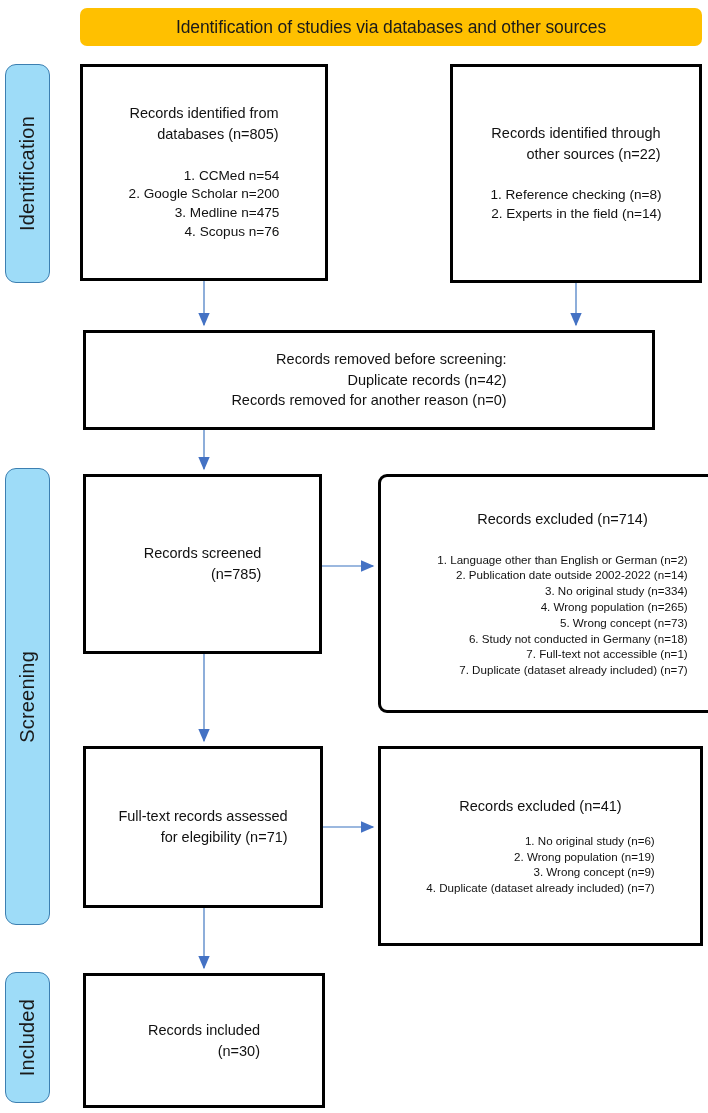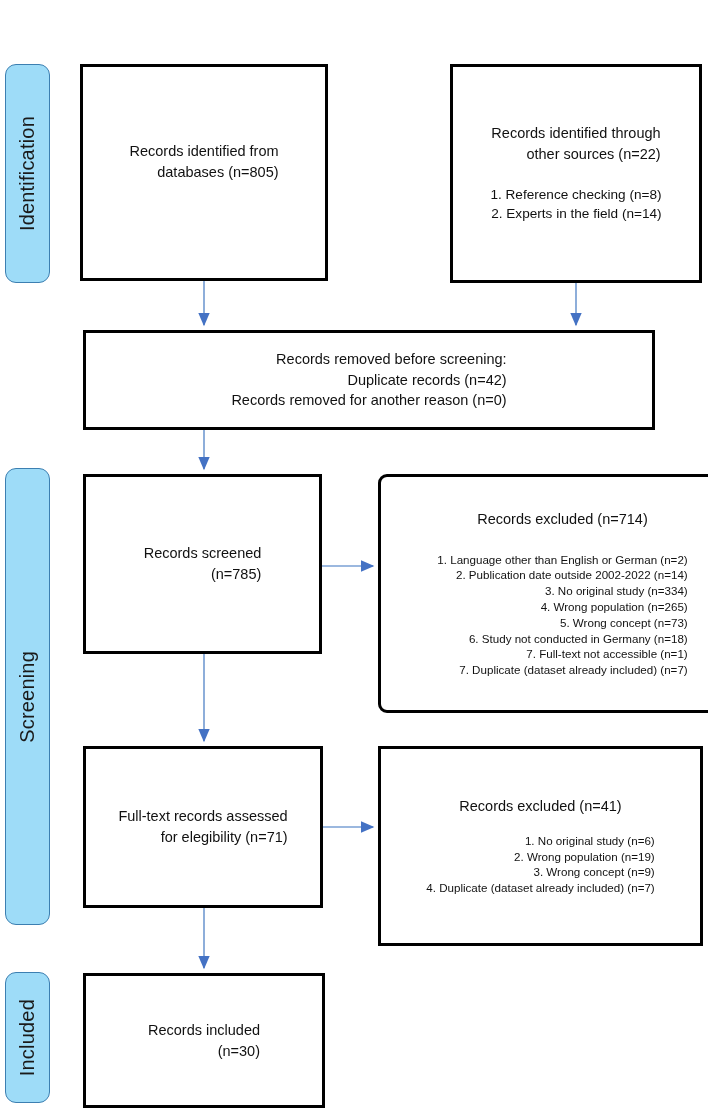--- a/index.html
+++ b/index.html
@@ -111,20 +111,23 @@
     width: 708px;
     height: 1113px;
     pointer-events: none;
   }
 </style>
 </head>
 <body>
 
 <div id="diagram">
 
+  <div class="header-banner">
+    <span>Identification of studies via databases and other sources</span>
+  </div>
 
   <div class="stage-pill" id="pill-identification">
     <span class="pill-label">Identification</span>
   </div>
 
   <div class="stage-pill" id="pill-screening">
     <span class="pill-label">Screening</span>
   </div>
 
   <div class="stage-pill" id="pill-included">
@@ -150,20 +153,24 @@
 
     <line x1="323" y1="827" x2="373" y2="827" stroke="#7AA0D4" stroke-width="1.7" marker-end="url(#arrowhead)"></line>
 
     <line x1="204" y1="908" x2="204" y2="968" stroke="#7AA0D4" stroke-width="1.7" marker-end="url(#arrowhead)"></line>
   </svg>
 
   <div class="flow-box" id="box-databases">
     <div class="box-title">Records identified from
 databases (n=805)</div>
     <div class="gap-lg"></div>
+    <div class="box-sub">1. CCMed n=54
+2. Google Scholar n=200
+3. Medline n=475
+4. Scopus n=76</div>
   </div>
 
   <div class="flow-box" id="box-other-sources">
     <div class="box-title">Records identified through
 other sources (n=22)</div>
     <div class="gap-lg"></div>
     <div class="box-sub">1. Reference checking (n=8)
 2. Experts in the field (n=14)</div>
   </div>
 

